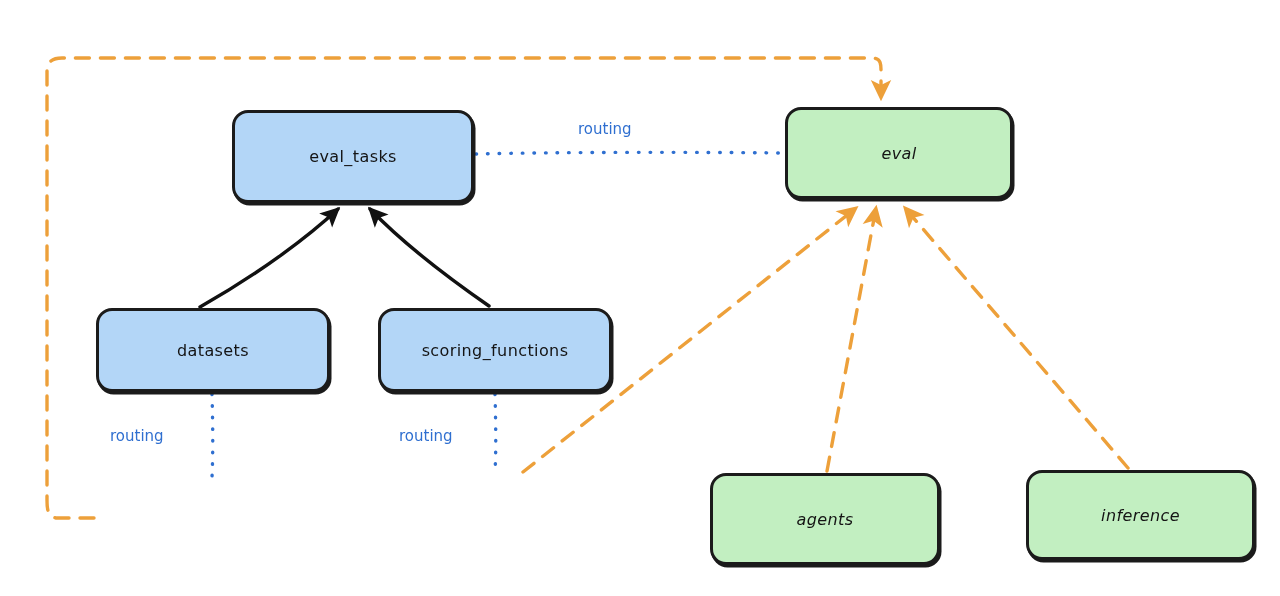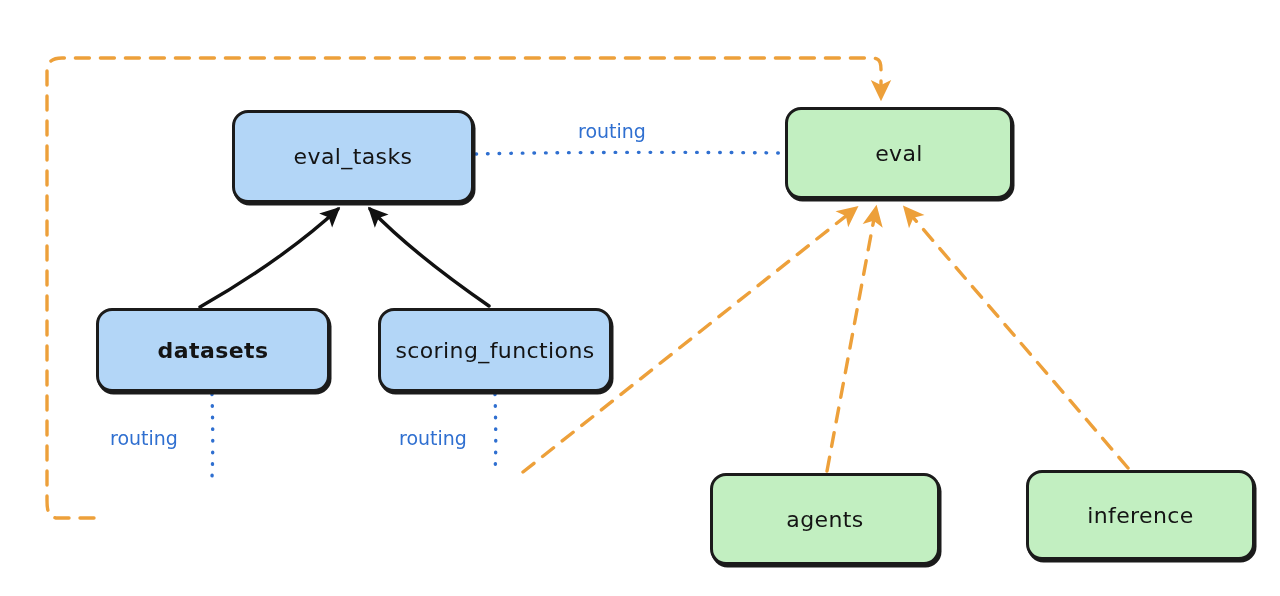--- a/index.html
+++ b/index.html
@@ -27,33 +27,33 @@
     position: absolute;
     box-sizing: border-box;
     display: flex;
     align-items: center;
     justify-content: center;
     border: 3px solid #1b1b1b;
     border-radius: 16px;
     box-shadow: 1.5px 2.5px 0 0 #1b1b1b;
   }
   .node.api   { background: #b3d6f7; }
-  .node.provider { background: #c2efc1; }
+  .node.provider { background: #c2efc1; font-style: italic; }
   .node-label {
     font-family: "DejaVu Sans", sans-serif;
-    font-size: 22px;
+    font-size: 16px;
     color: #141414;
     letter-spacing: 0.4px;
     white-space: nowrap;
     user-select: none;
   }
   .edge-label {
     position: absolute;
     font-family: "DejaVu Sans", sans-serif;
-    font-size: 19px;
+    font-size: 15px;
     color: #2f6fd0;
     white-space: nowrap;
     user-select: none;
   }
 </style>
 </head>
 <body>
 
 <div id="canvas">
 
@@ -105,21 +105,21 @@
   </svg>
 
   <div class="node api" style="left:232px; top:110px; width:242px; height:93px;">
     <span class="node-label">eval_tasks</span>
   </div>
 
   <div class="node provider" style="left:785px; top:107px; width:228px; height:92px;">
     <span class="node-label">eval</span>
   </div>
 
-  <div class="node api" style="left:96px; top:308px; width:234px; height:84px;font-weight:bold;">
+  <div class="node api" style="left:96px; top:308px; width:234px; height:84px;">
     <span class="node-label">datasets</span>
   </div>
 
   <div class="node api" style="left:378px; top:308px; width:234px; height:84px;">
     <span class="node-label">scoring_functions</span>
   </div>
 
 
 
   <div class="node provider" style="left:1026px; top:470px; width:229px; height:90px;">

